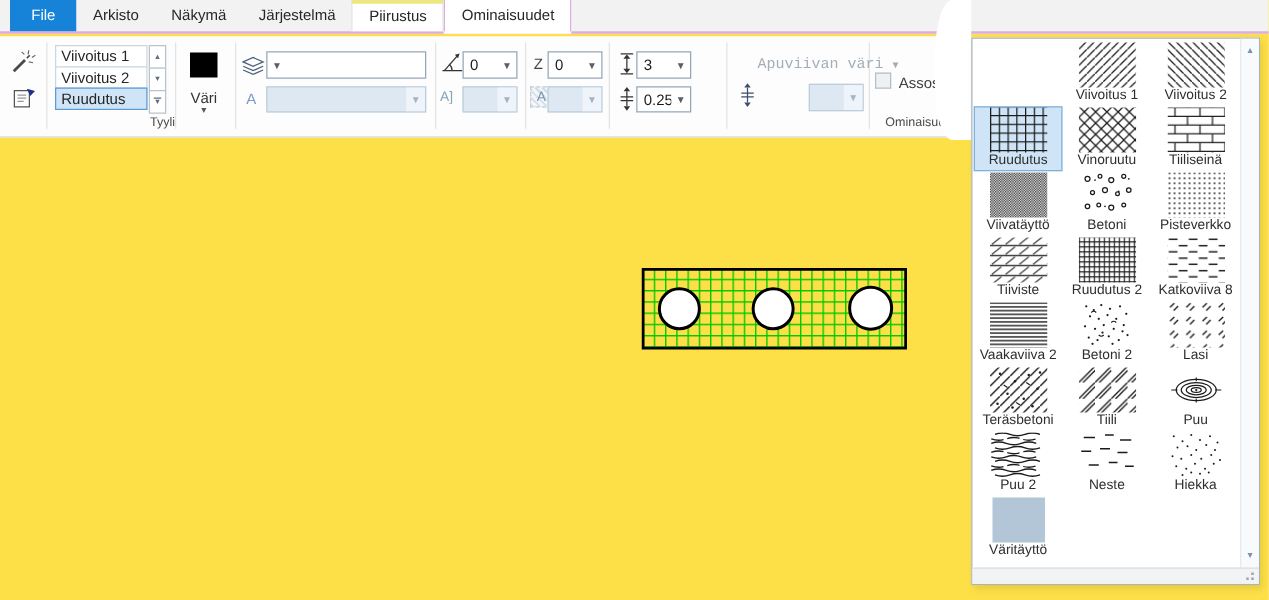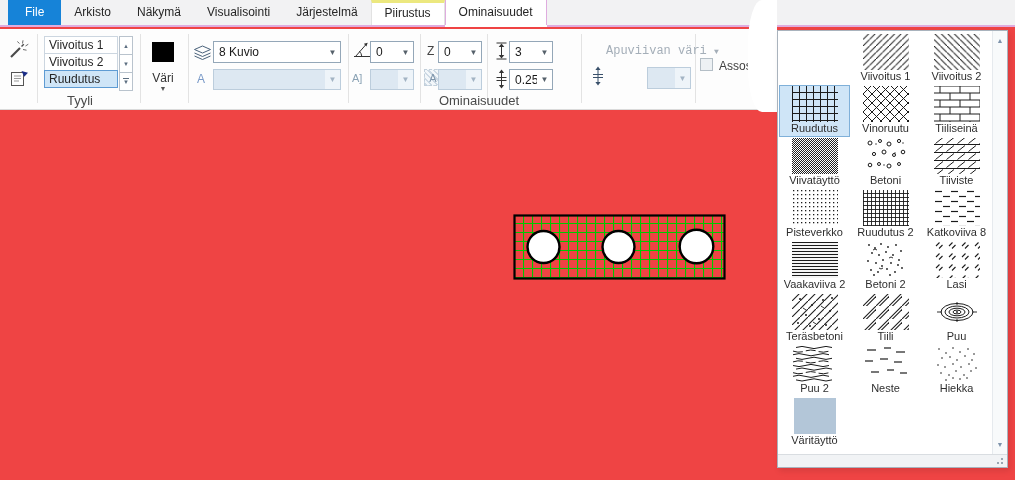--- a/index.html
+++ b/index.html
@@ -1,37 +1,37 @@
 <!DOCTYPE html>
 <html style="--file-blue: #1683d8; --underline: #dfacdf; --yellow: #ece87f; --sel-bg: #cfe5f7; --sel-border: #7fb0d9; --dis-bg: #dde8f2;"><head>
 <meta charset="utf-8">
 <style>
   :root{
     --file-blue:#1683d8; --underline:#dfacdf; --yellow:#ece87f;
     --sel-bg:#cfe5f7; --sel-border:#7fb0d9; --dis-bg:#dde8f2;
   }
   *{margin:0;padding:0;box-sizing:border-box;}
   body{background:#fff;}
-  #app{position:relative;width:1015px;height:480px;background:#ef4444;overflow:hidden;
+  #app{position:relative;width:1015px;height:480px;background:#fde047;overflow:hidden;
        font-family:"Liberation Sans",sans-serif;font-size:12px;color:#262626;}
 
   
   .tabrow{position:absolute;left:0;top:0;width:1015px;height:27px;background:#f2f2f3;
           border-bottom:2px solid var(--underline);display:flex;align-items:flex-end;z-index:2;}
   .tab{display:inline-block;padding:0 13px;line-height:25px;height:25px;font-size:12px;color:#262626;cursor:default;}
   .tab.blue{background:var(--file-blue);color:#fff;margin-left:8px;padding:0 17px;}
   .tab.yellow{background:#fff;border-top:3px solid var(--yellow);border-left:1px solid #e2e2e2;border-right:1px solid #e2e2e2;line-height:21px;height:25px;}
   .tab.purple{background:#fff;border:1px solid var(--underline);border-bottom:none;height:26px;line-height:24px;box-shadow:0 2px 0 0 #ffffff;z-index:5;}
 
   
   .ribbon{position:absolute;left:0;top:29px;width:770px;height:81px;background:#fdfdfd;
           border-bottom:1px solid #dadada;overflow:hidden;z-index:2;}
   .sep{position:absolute;top:5px;width:1px;height:69px;background:#e3e3e3;}
   .icon-btn{position:absolute;width:22px;height:22px;display:flex;align-items:center;justify-content:center;}
-  .grouplabel{position:absolute;top:64px;text-align:center;font-size:13px;color:#4a4a4a;}
+  .grouplabel{position:absolute;top:64px;text-align:right;font-size:10px;color:#4a4a4a;}
   .stylelist{position:absolute;left:44px;top:8px;width:74px;}
   .sl-item{height:18px;line-height:16px;font-size:12px;padding-left:4px;border:1px solid #ccd6e0;margin-top:-1px;background:#fff;white-space:nowrap;overflow:hidden;}
   .sl-item.selected{background:var(--sel-bg);border-color:#5e9bd3;position:relative;z-index:2;}
   .listarrows{position:absolute;left:119px;top:8px;width:14px;}
   .la-btn{width:14px;height:19px;border:1px solid #b9c3cd;margin-top:-1px;background:#fff;color:#5c6e80;
           font-size:6px;display:flex;align-items:center;justify-content:center;}
   .la-btn i{font-style:normal;}
   .la-btn .morebar{border-top:1px solid #5c6e80;line-height:6px;}
   .color-swatch{position:absolute;left:152px;top:13px;width:22px;height:20px;background:#000;}
   .color-label{position:absolute;left:140px;top:42px;width:46px;text-align:center;font-size:12px;color:#333;}
@@ -73,21 +73,20 @@
 </style>
 </head>
 <body>
 
 <div id="app">
 
   <div class="tabrow">
       <span class="tab blue">File</span>
       <span class="tab">Arkisto</span>
       <span class="tab">Näkymä</span>
-      <span class="tab">Visualisointi</span>
       <span class="tab">Järjestelmä</span>
       <span class="tab yellow">Piirustus</span>
       <span class="tab purple">Ominaisuudet</span>
     </div>
 
   <div class="ribbon">
     <div class="sep" style="left:37px"></div>
     <div class="sep" style="left:140px"></div>
     <div class="sep" style="left:188px"></div>
     <div class="sep" style="left:348px"></div>
@@ -135,21 +134,20 @@
     <span class="icon-btn" style="left:191px;top:12px">
       <svg width="19" height="17">
         <g fill="none" stroke="#49617a">
           <path d="M1.5,5.5 l8,-3.5 8,3.5 -8,3.5 z"></path>
           <path d="M1.5,9 l8,3.5 8,-3.5"></path>
           <path d="M1.5,12 l8,3.5 8,-3.5"></path>
         </g>
       </svg>
     </span>
     <div class="combo" style="left:213px;top:12px;width:128px">
-      <span class="val">8 Kuvio</span>
       <span class="caret">▼</span>
     </div>
     <span class="ltr" style="left:197px;top:43px;color:#7a9ac8">A</span>
     <div class="combo disabled" style="left:213px;top:40px;width:128px;height:21px">
       <span class="val"></span>
       <span class="caret">▼</span>
     </div>
 
     <span class="icon-btn" style="left:351px;top:10px">
       <svg width="20" height="20">
@@ -352,42 +350,42 @@
               <circle cx="21" cy="28" r="0.7" fill="#1b1b1b"></circle>
               <circle cx="40" cy="6" r="0.7" fill="#1b1b1b"></circle>
             </svg>
           </div>
           <div class="glabel">Betoni</div>
         </div>
         <div class="gcell">
           <div class="gsw">
             <svg width="46" height="38">
               <defs>
+                <pattern id="pp6" width="4" height="4" patternUnits="userSpaceOnUse">
+                  <rect x="1" y="1" width="1.3" height="1.3" fill="#1b1b1b"></rect>
+                </pattern>
+              </defs>
+              <rect width="46" height="38" fill="url(#pp6)"></rect>
+            </svg>
+          </div>
+          <div class="glabel">Pisteverkko</div>
+        </div>
+        <div class="gcell">
+          <div class="gsw">
+            <svg width="46" height="38">
+              <defs>
                 <pattern id="pp7" width="11" height="8" patternUnits="userSpaceOnUse">
                   <path d="M0,7.5H11" stroke="#1b1b1b" stroke-width="1" fill="none"></path>
                   <path d="M1.5,6.5 L9,0.5" stroke="#1b1b1b" stroke-width="1" fill="none"></path>
                 </pattern>
               </defs>
               <rect width="46" height="38" fill="url(#pp7)"></rect>
             </svg>
           </div>
           <div class="glabel">Tiiviste</div>
-        </div>
-        <div class="gcell">
-          <div class="gsw">
-            <svg width="46" height="38">
-              <defs>
-                <pattern id="pp6" width="4" height="4" patternUnits="userSpaceOnUse">
-                  <rect x="1" y="1" width="1.3" height="1.3" fill="#1b1b1b"></rect>
-                </pattern>
-              </defs>
-              <rect width="46" height="38" fill="url(#pp6)"></rect>
-            </svg>
-          </div>
-          <div class="glabel">Pisteverkko</div>
         </div>
         <div class="gcell">
           <div class="gsw">
             <svg width="46" height="38">
               <defs>
                 <pattern id="pp8" width="4" height="4" patternUnits="userSpaceOnUse">
                   <path d="M0,0.5H4 M0.5,0V4" stroke="#1b1b1b" stroke-width="0.9" fill="none"></path>
                 </pattern>
               </defs>
               <rect width="46" height="38" fill="url(#pp8)"></rect>

